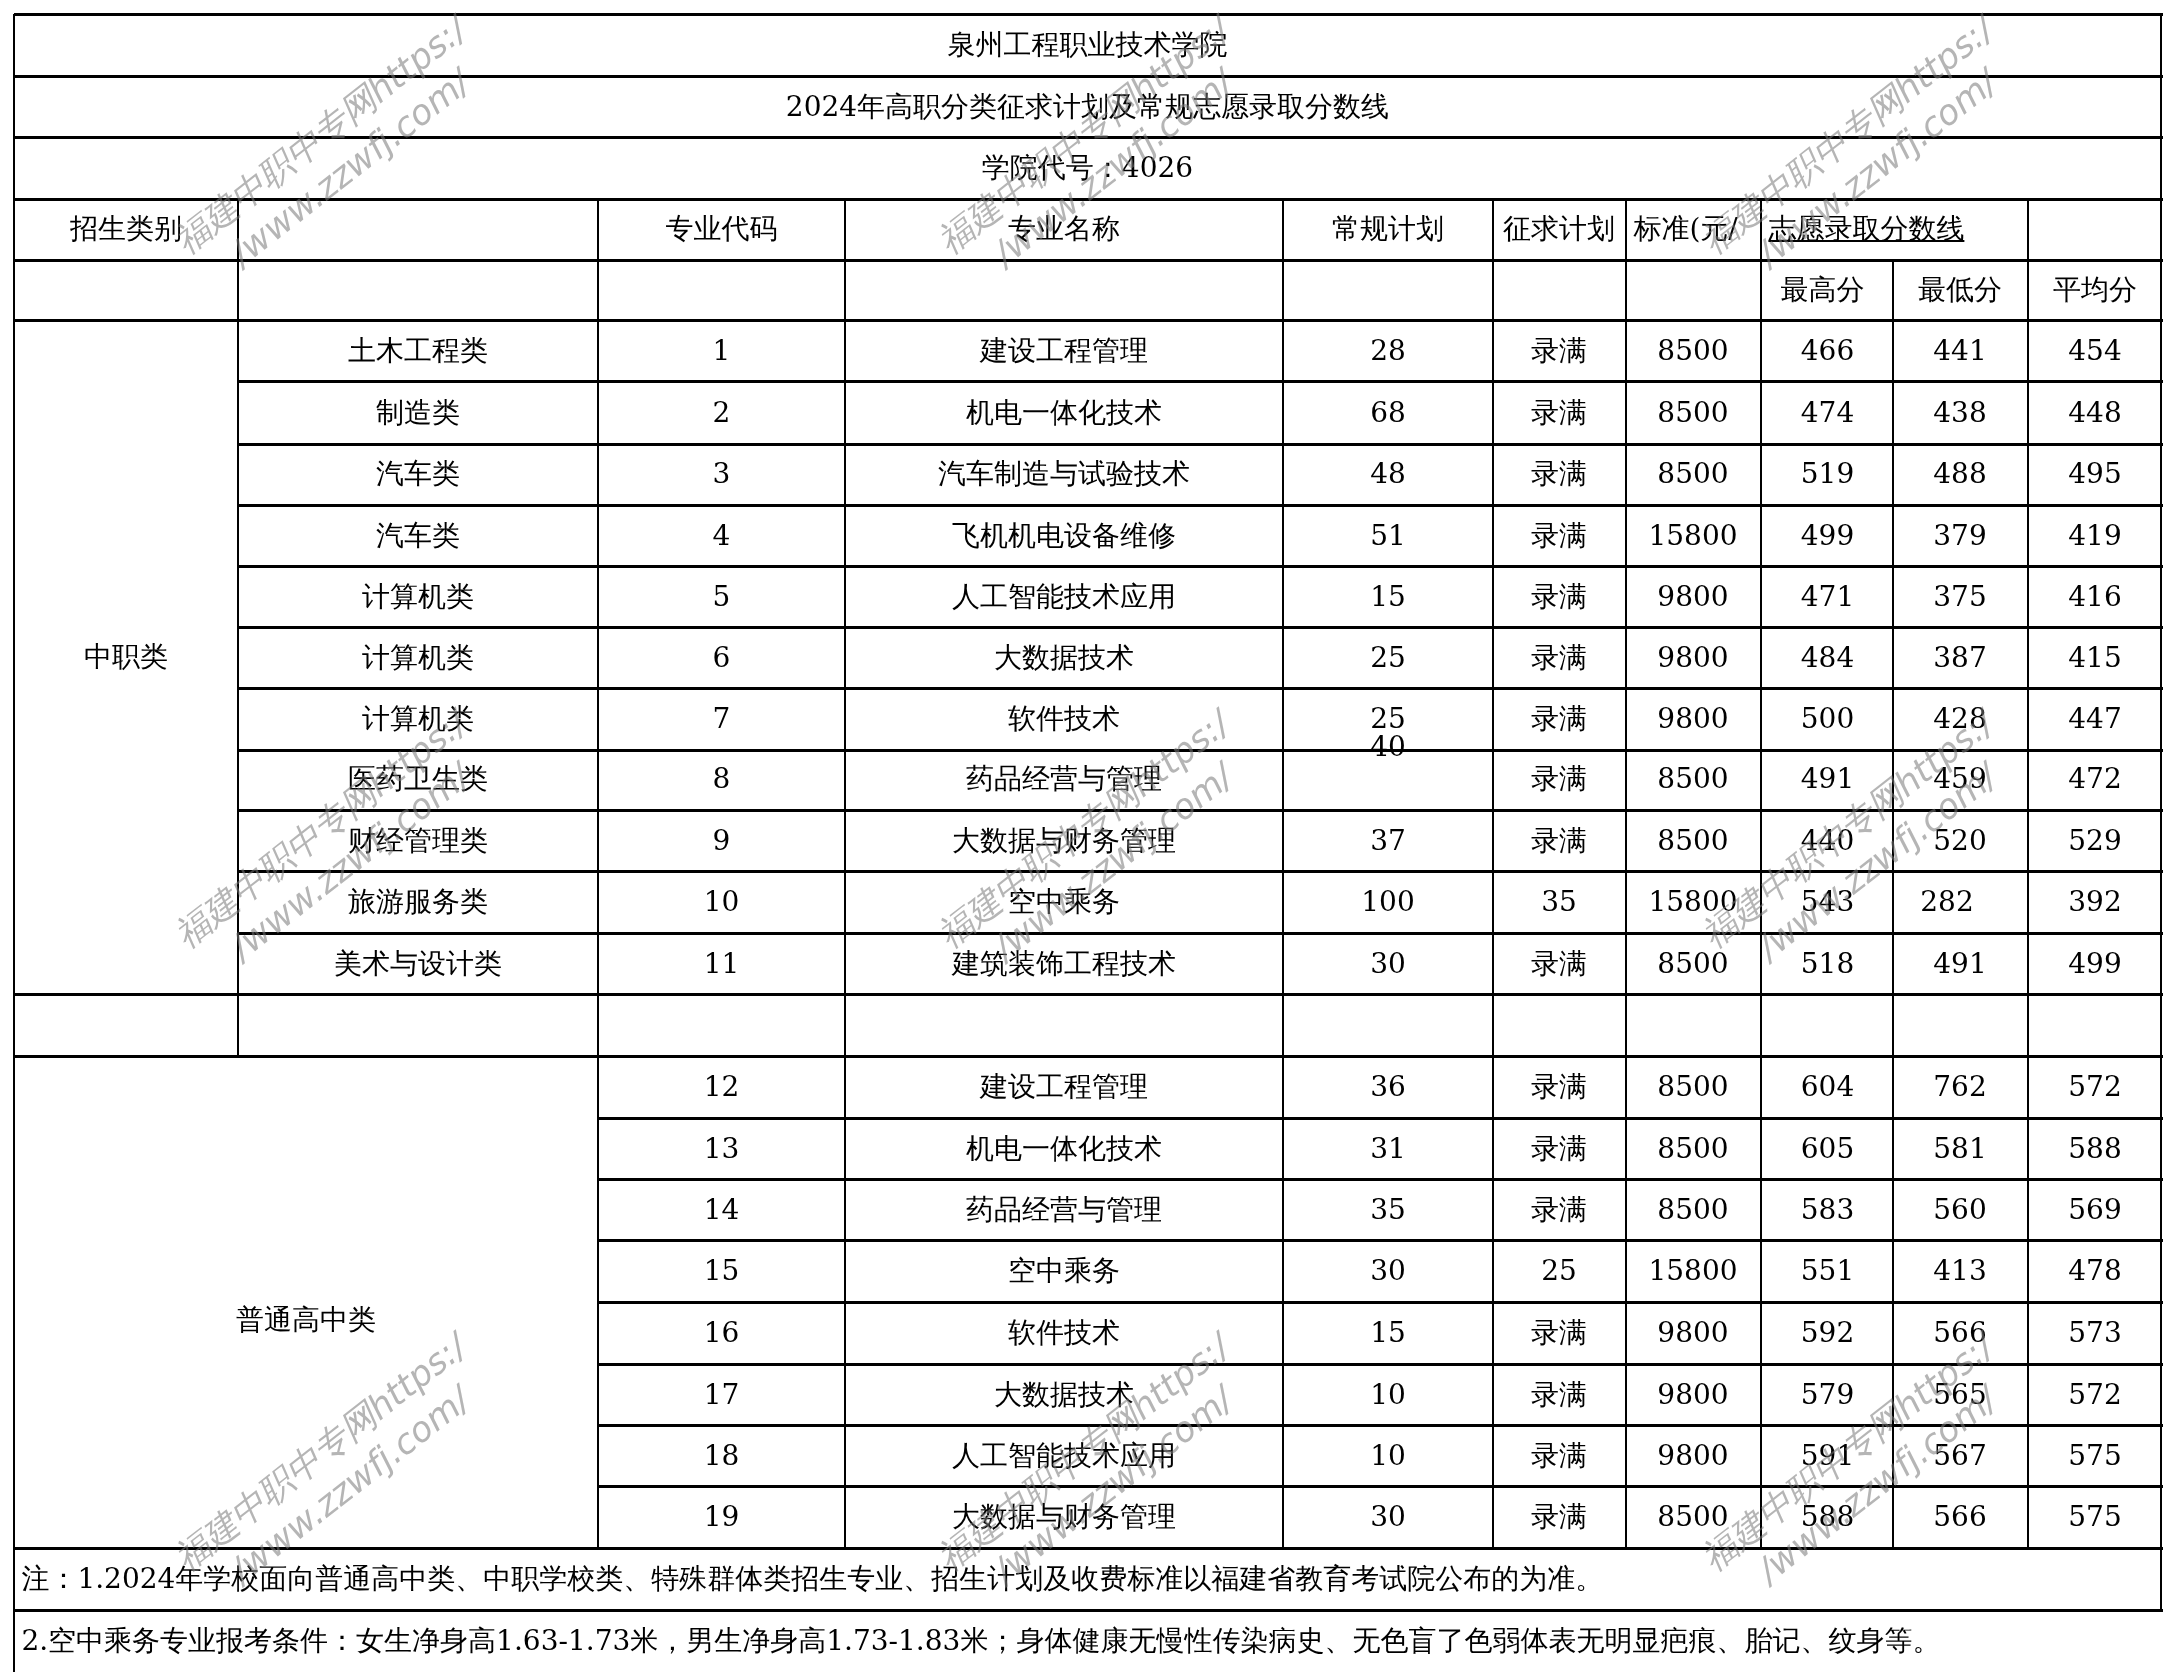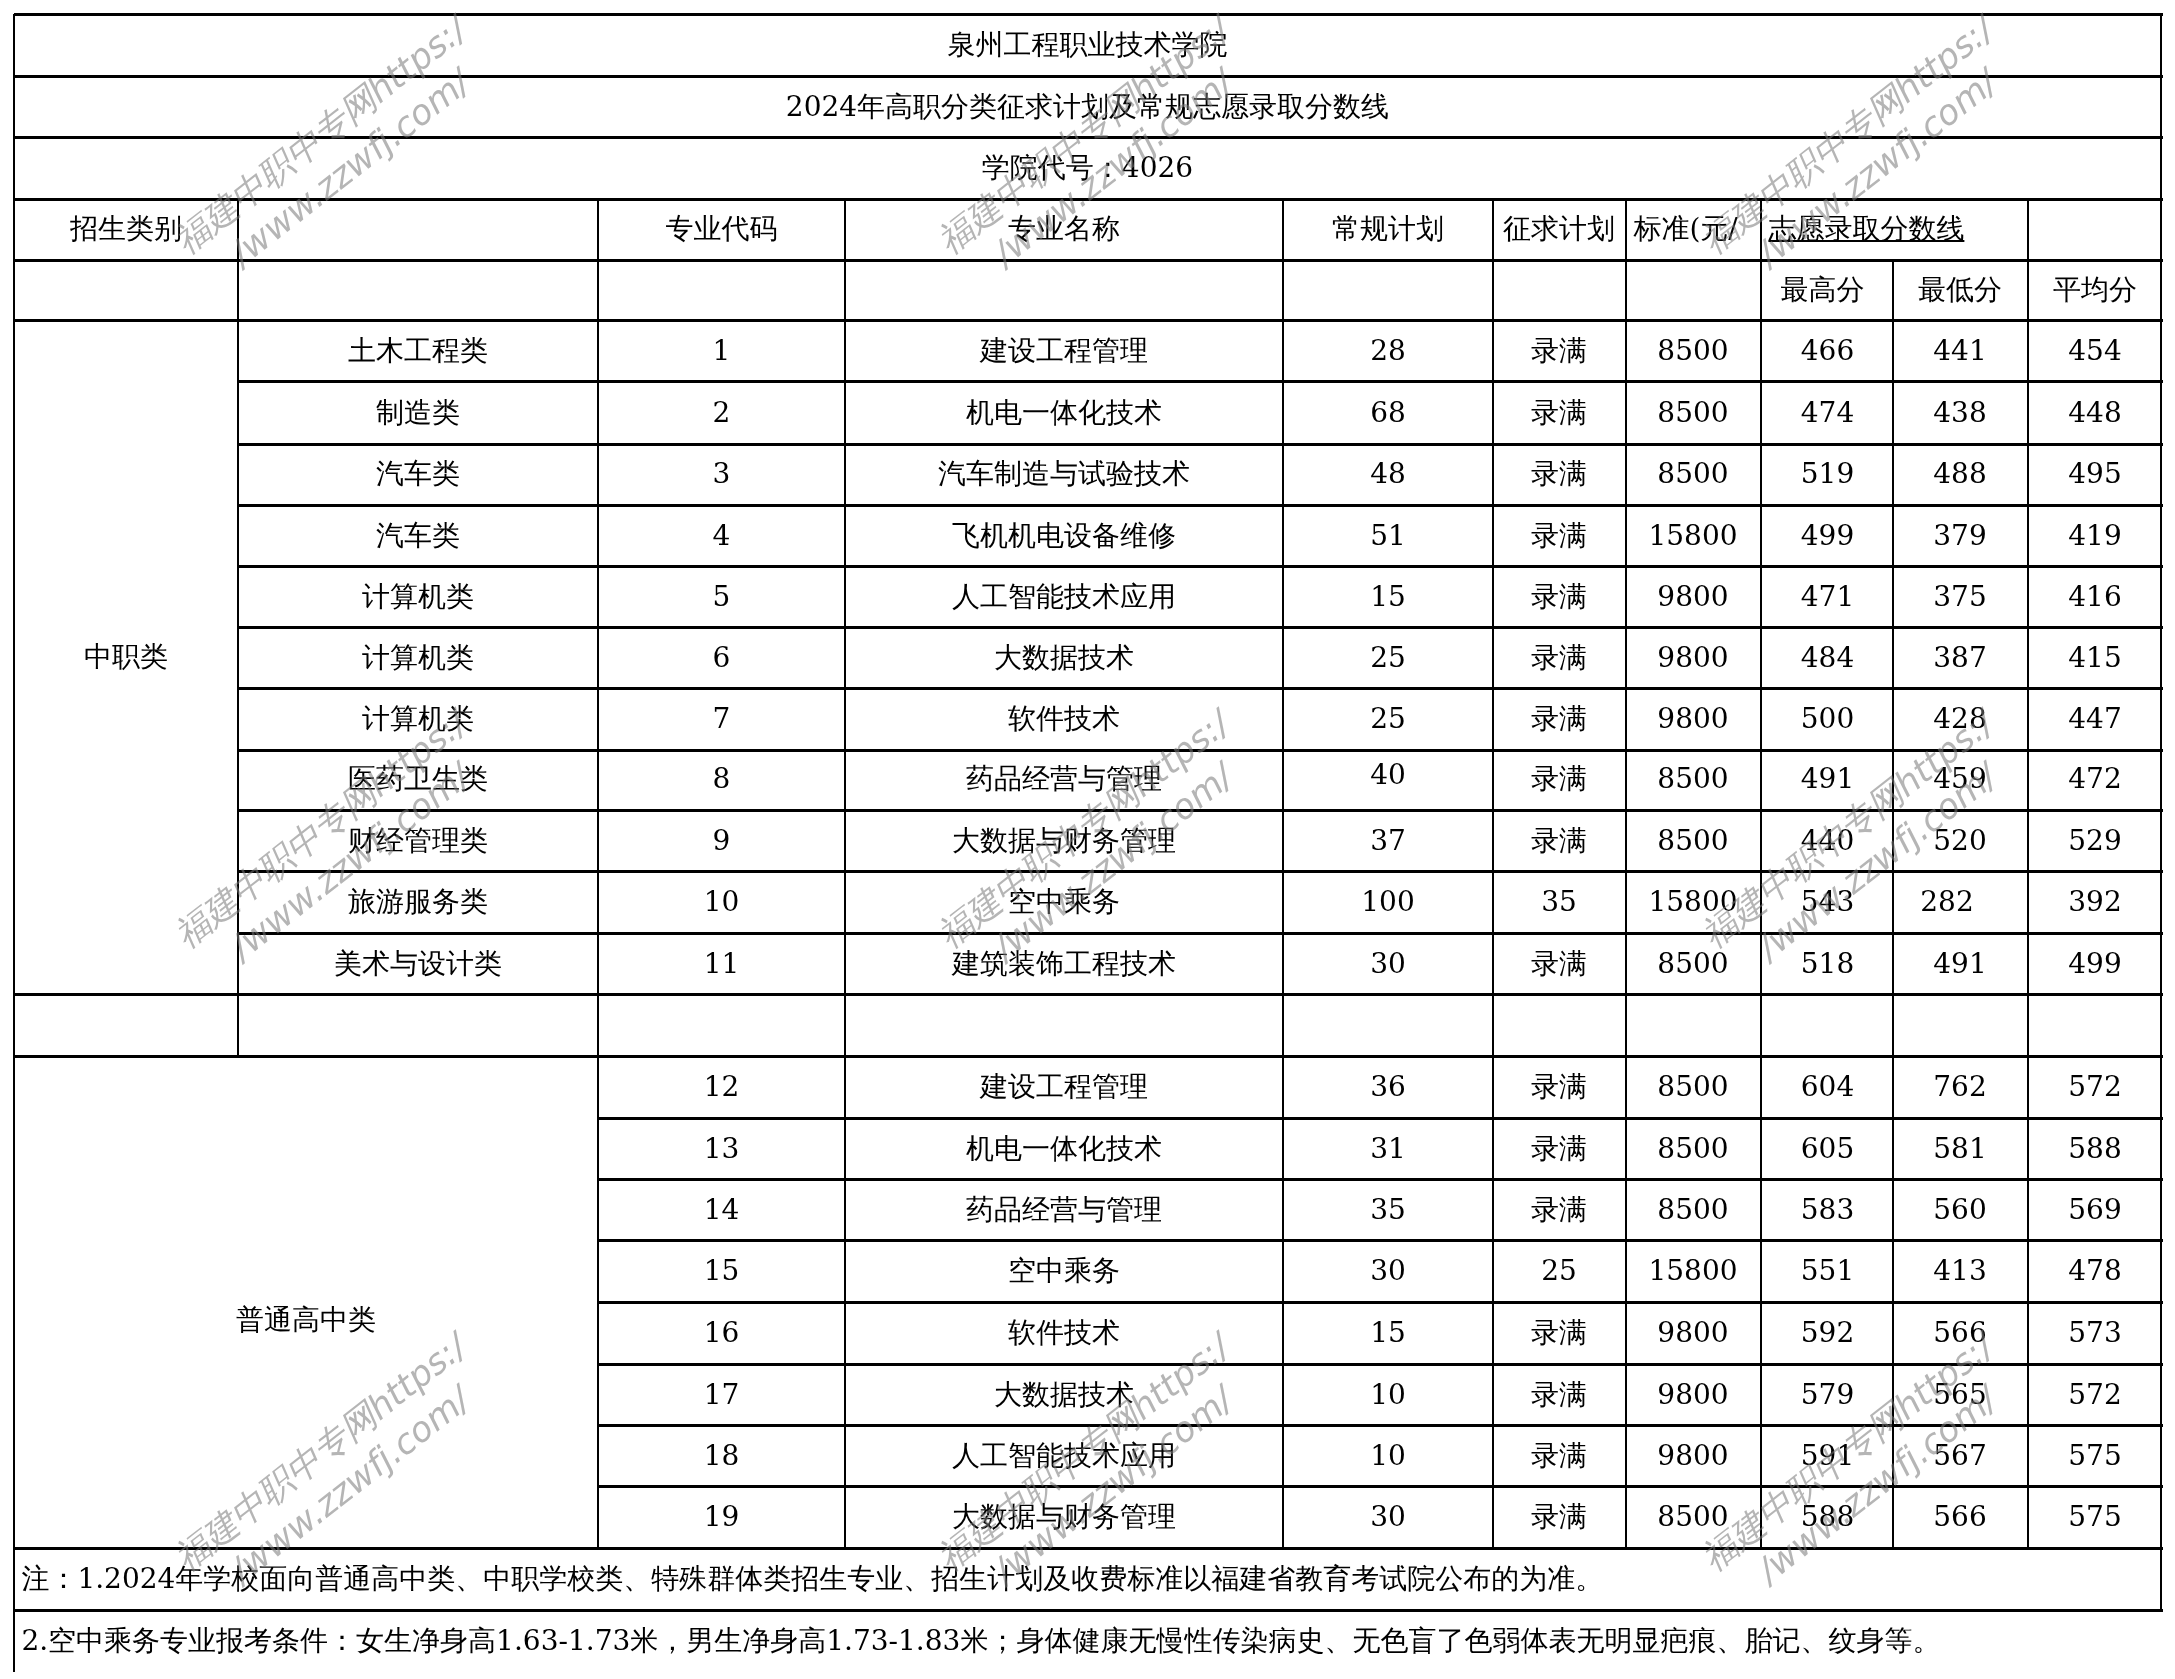--- a/index.html
+++ b/index.html
@@ -103,21 +103,21 @@
     <div class="cell" style="left: 1283px; top: 688px; width: 210px; height: 61px;">25</div>
     <div class="cell" style="left: 1492px; top: 688px; width: 134px; height: 61px;">录满</div>
     <div class="cell" style="left: 1626px; top: 688px; width: 134px; height: 61px;">9800</div>
     <div class="cell" style="left: 1761px; top: 688px; width: 133px; height: 61px;">500</div>
     <div class="cell" style="left: 1893px; top: 688px; width: 134px; height: 61px;">428</div>
     <div class="cell" style="left: 2028px; top: 688px; width: 134px; height: 61px;">447</div>
     <div class="hline" style="left: 238px; top: 687px; width: 1925px;"></div>
     <div class="cell" style="left: 238px; top: 749px; width: 360px; height: 60px;">医药卫生类</div>
     <div class="cell" style="left: 598px; top: 749px; width: 247px; height: 60px;">8</div>
     <div class="cell" style="left: 845px; top: 749px; width: 438px; height: 60px;">药品经营与管理</div>
-    <div class="cell" style="left: 1283px; top: 749px; width: 210px; height: 52px;">40</div>
+    <div class="cell" style="left: 1283px; top: 721px; width: 210px; height: 52px;">40</div>
     <div class="cell" style="left: 1492px; top: 749px; width: 134px; height: 60px;">录满</div>
     <div class="cell" style="left: 1626px; top: 749px; width: 134px; height: 60px;">8500</div>
     <div class="cell" style="left: 1761px; top: 749px; width: 133px; height: 60px;">491</div>
     <div class="cell" style="left: 1893px; top: 749px; width: 134px; height: 60px;">459</div>
     <div class="cell" style="left: 2028px; top: 749px; width: 134px; height: 60px;">472</div>
     <div class="hline" style="left: 238px; top: 749px; width: 1925px;"></div>
     <div class="cell" style="left: 238px; top: 810px; width: 360px; height: 61px;">财经管理类</div>
     <div class="cell" style="left: 598px; top: 810px; width: 247px; height: 61px;">9</div>
     <div class="cell" style="left: 845px; top: 810px; width: 438px; height: 61px;">大数据与财务管理</div>
     <div class="cell" style="left: 1283px; top: 810px; width: 210px; height: 61px;">37</div>

